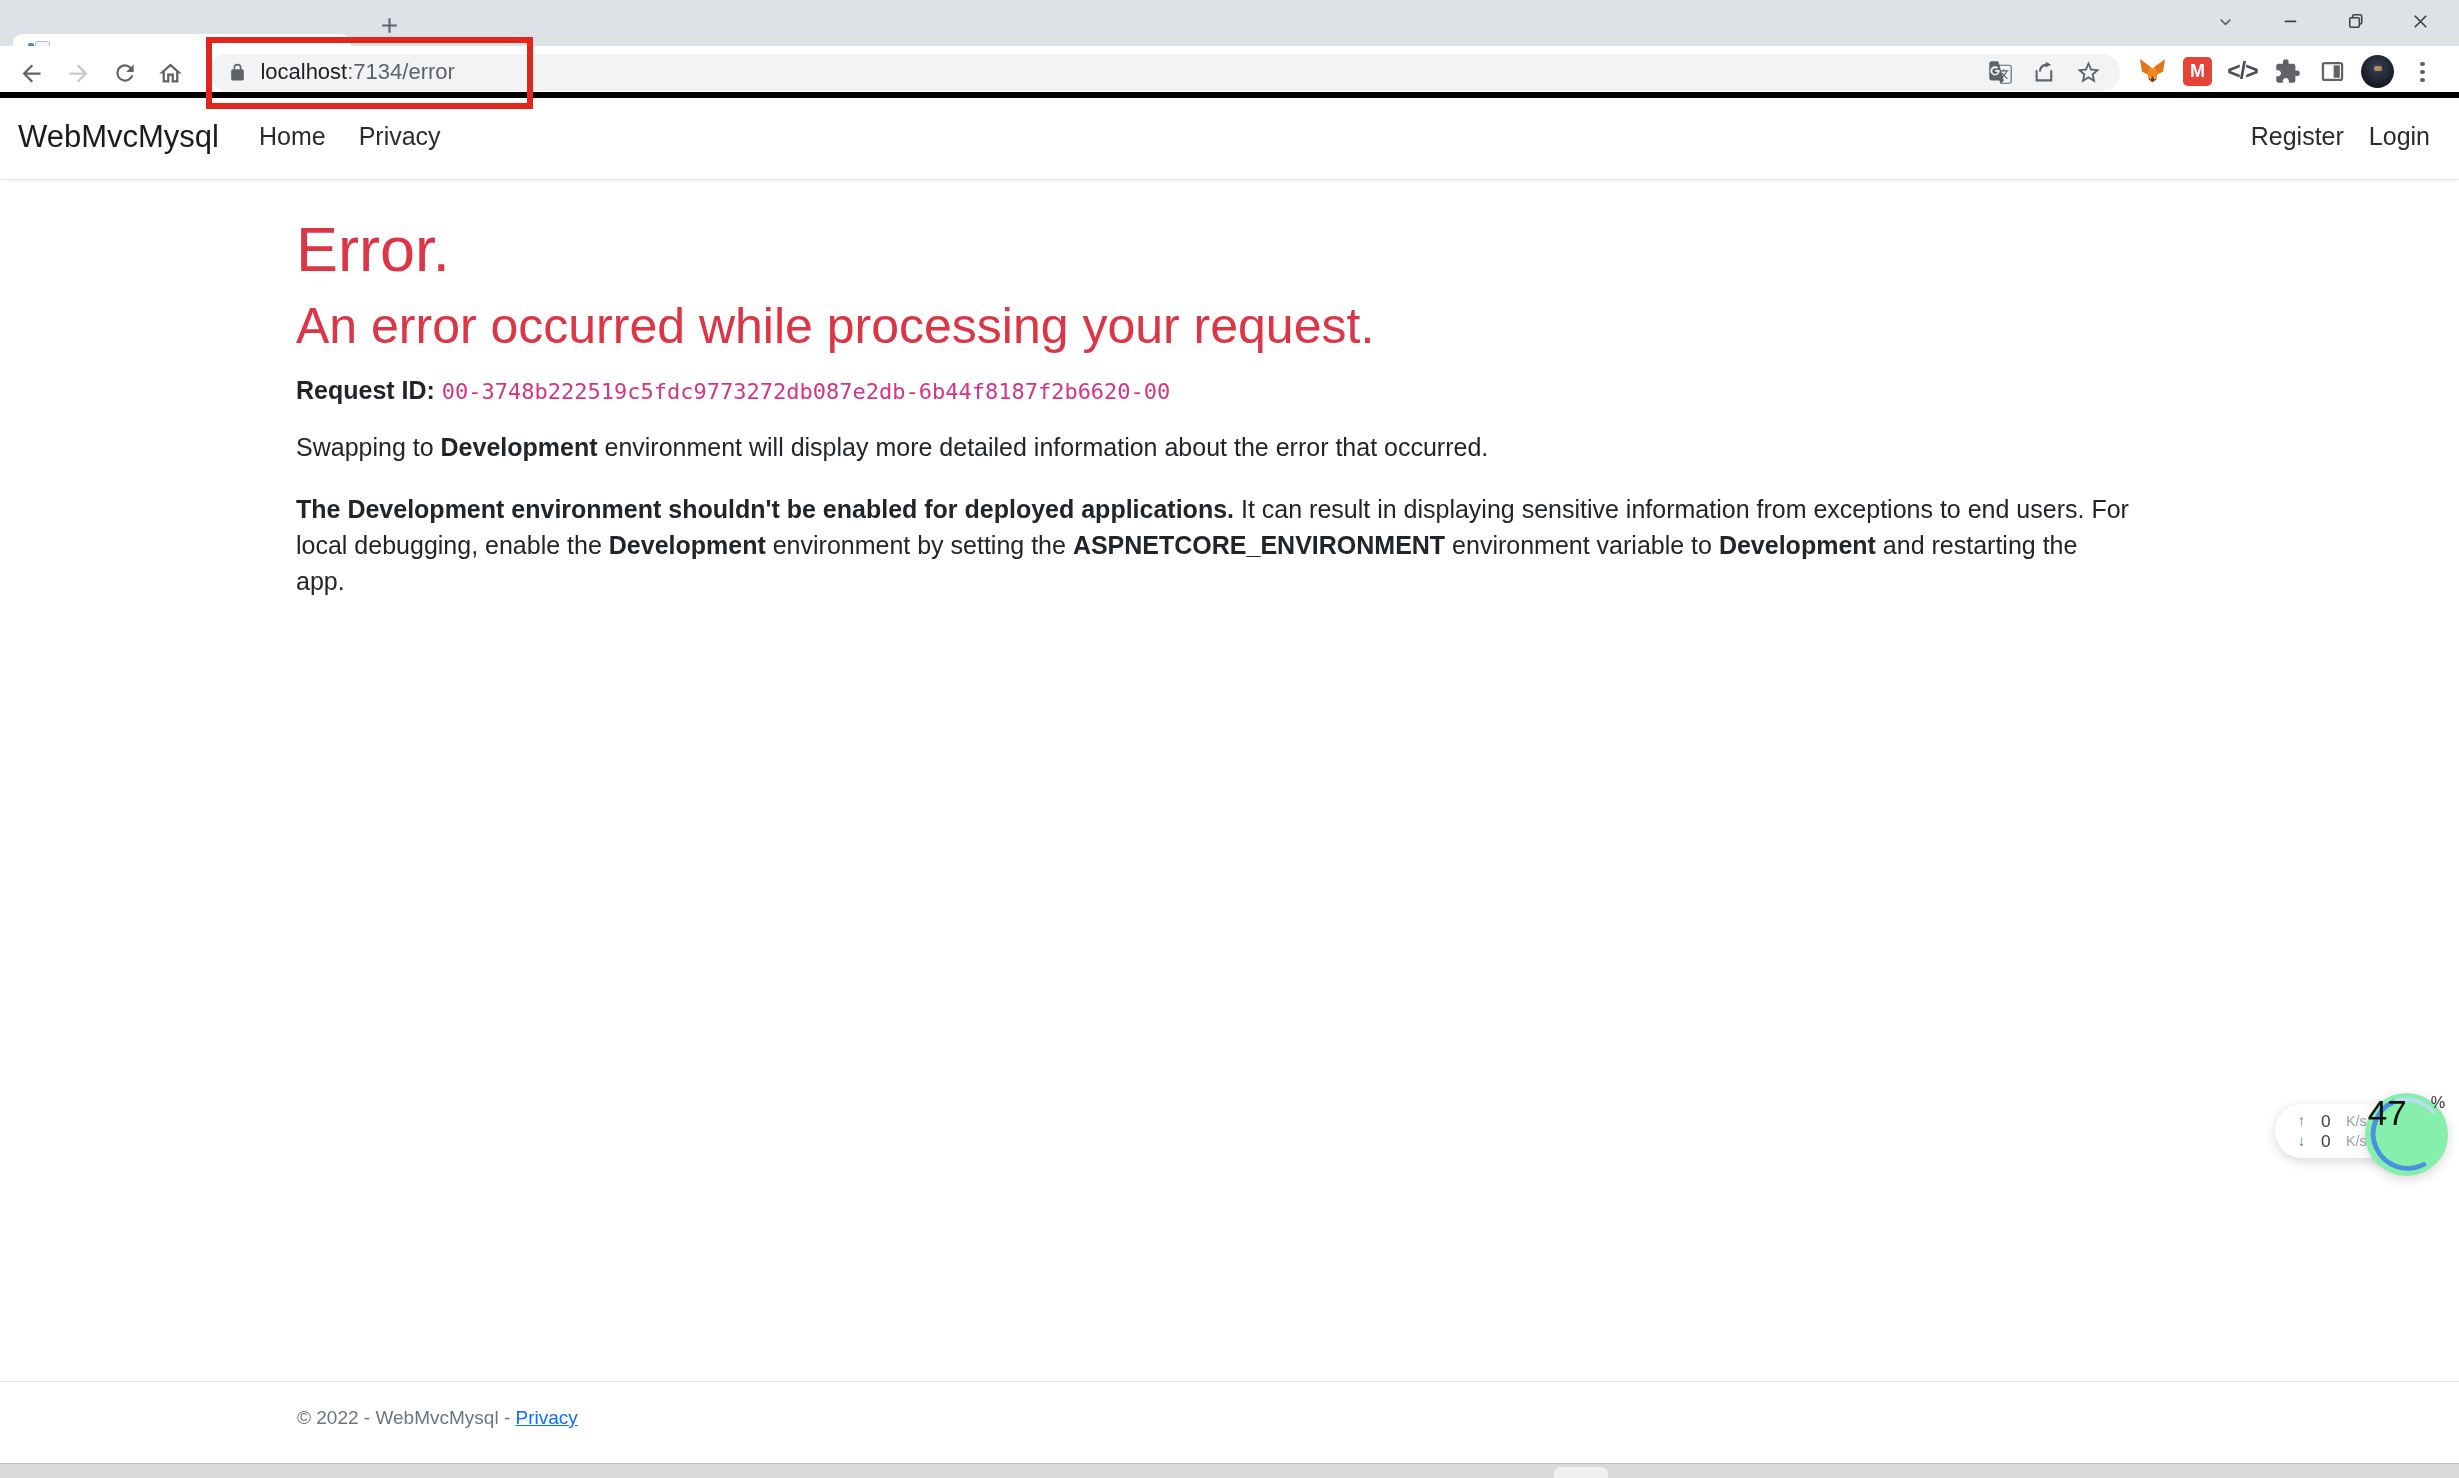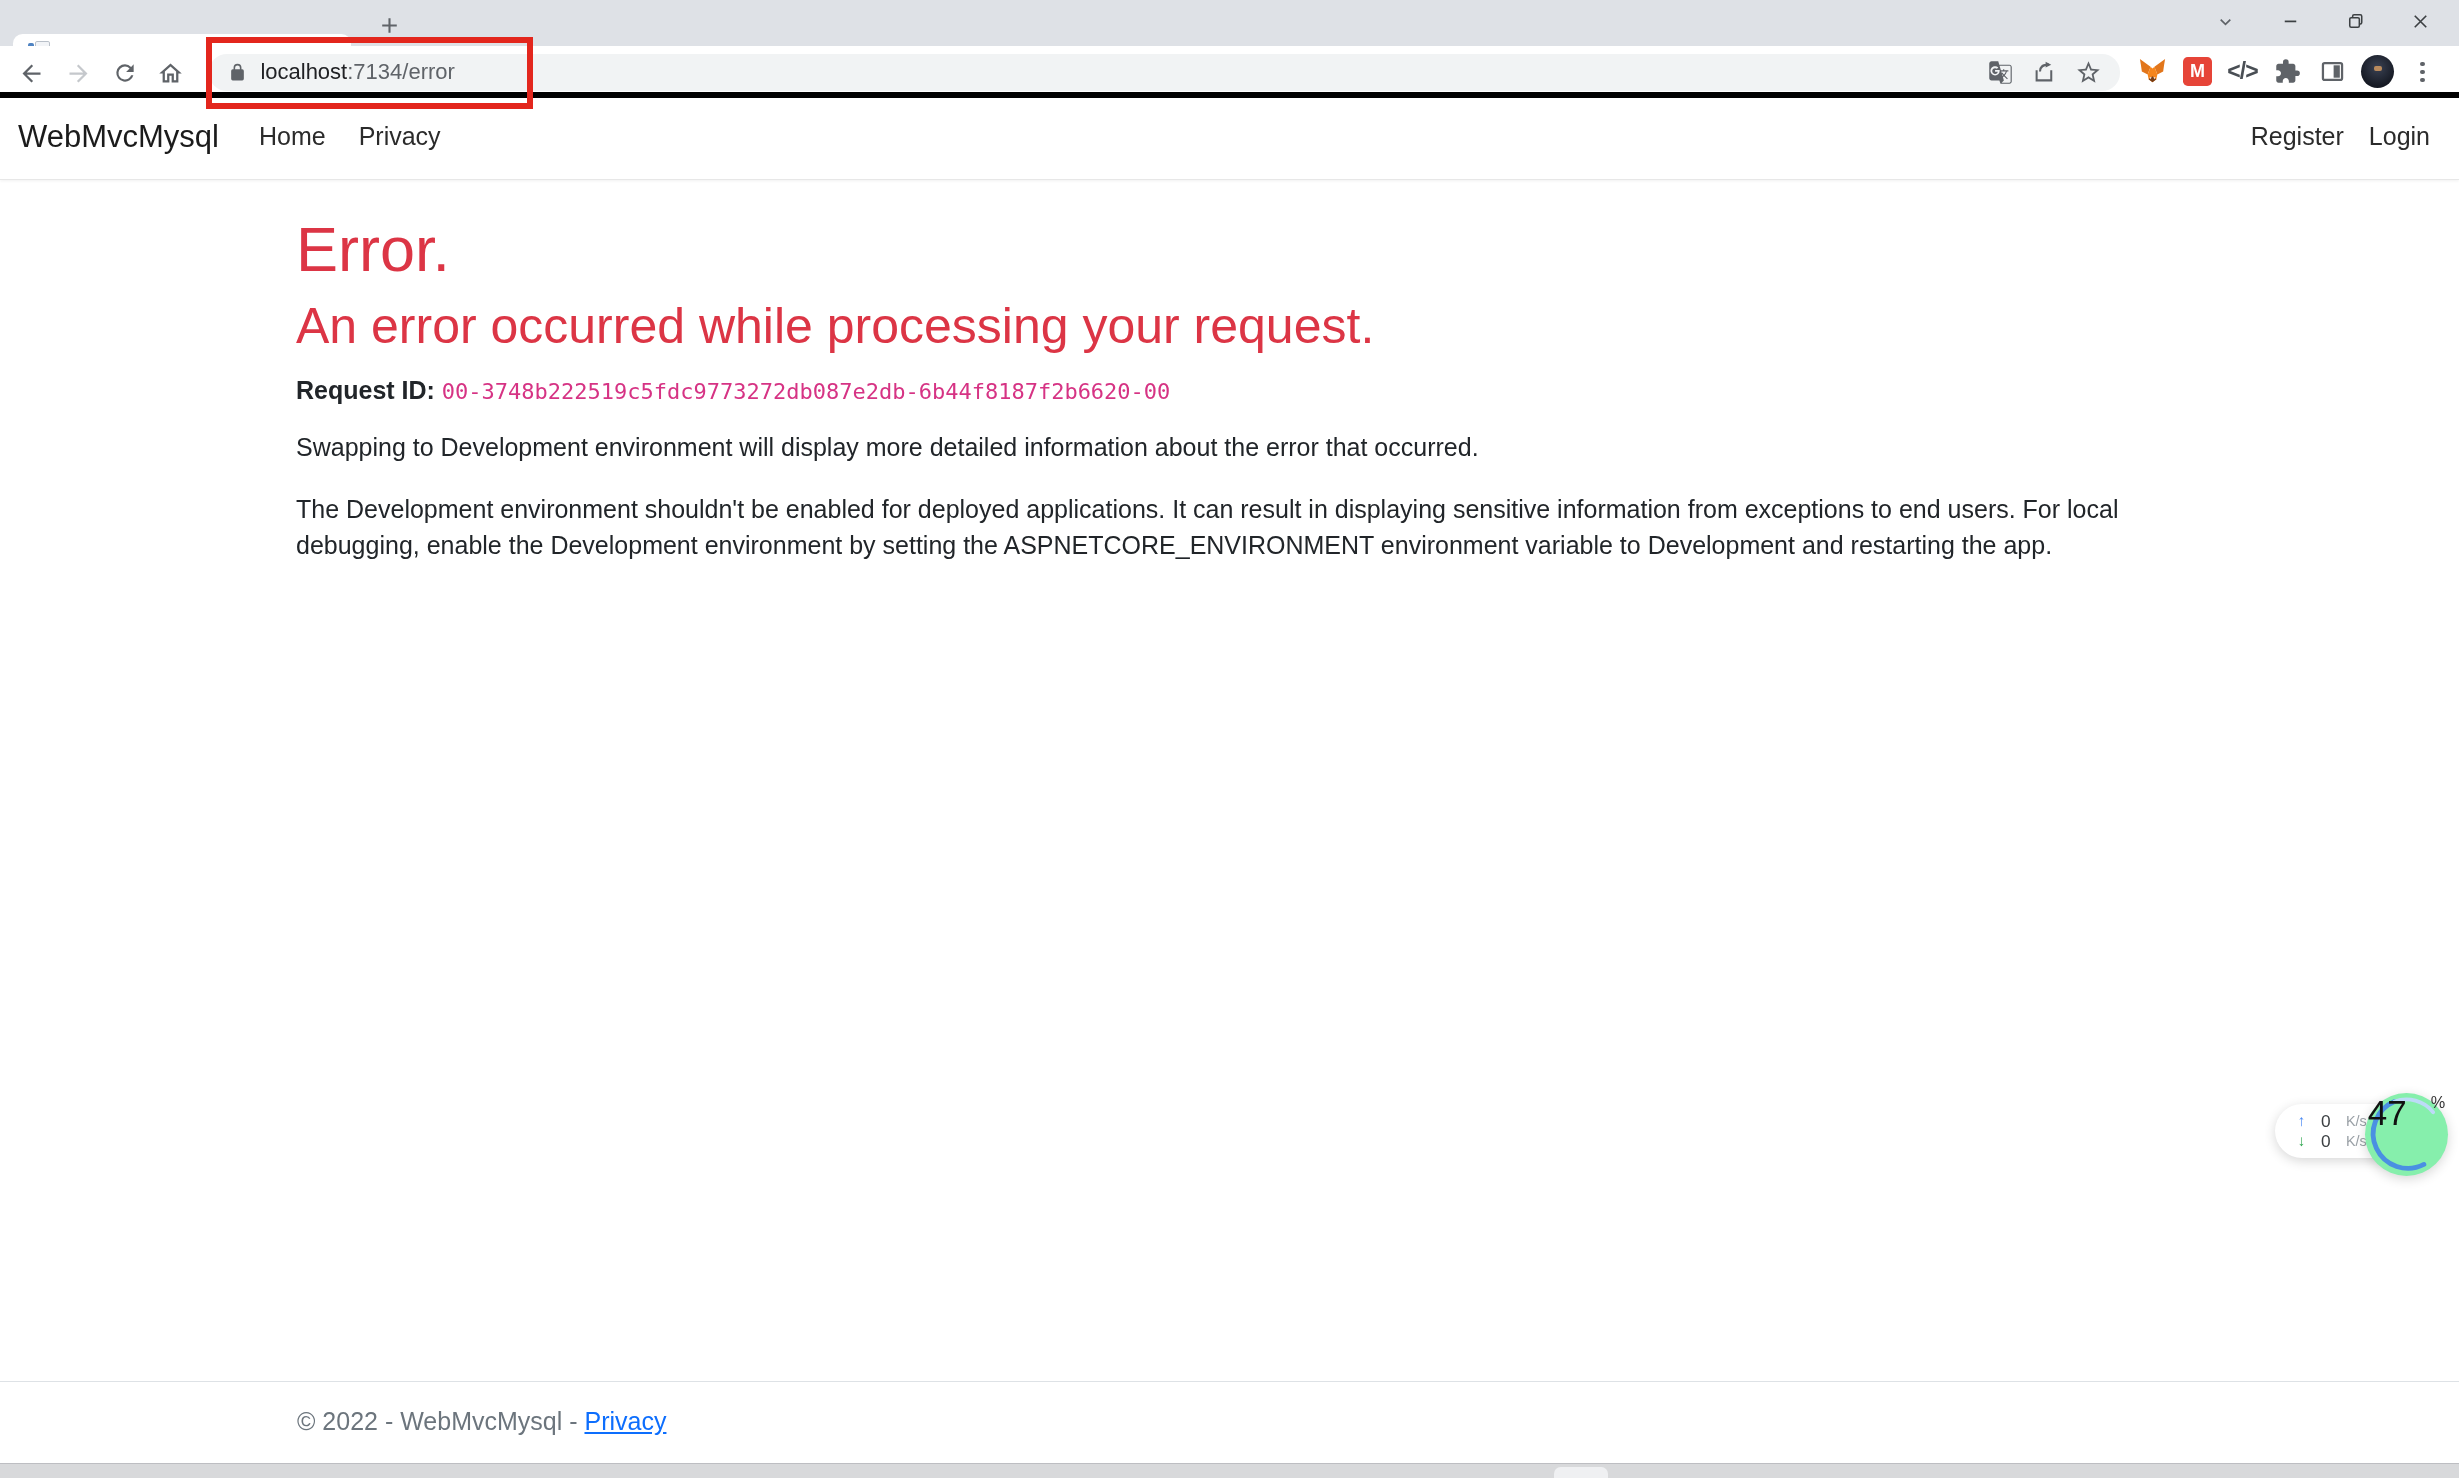--- a/index.html
+++ b/index.html
@@ -55,25 +55,25 @@
   
   .content { position:absolute; left:296px; top:180px; width:1835px; color:#212529; }
   .err-title { margin-top:35px; font-size:63px; line-height:1.1; color:#dc3545; font-weight:400; }
   .err-sub { margin-top:13.4px; font-size:50px; line-height:1.15; color:#dc3545; font-weight:400; }
   .req-line { margin-top:21px; font-size:25px; }
   .req-label { font-weight:700; color:#212529; }
   .req-code { font-family:"DejaVu Sans Mono","Liberation Mono",monospace; font-size:22px; color:#d63384; }
   .dev-title { margin-top:42px; font-size:44px; font-weight:400; color:#212529; }
   .para1 { margin-top:25px; font-size:25px; line-height:1.4; }
   .para2 { margin-top:27px; font-size:25px; line-height:1.43; max-width:1833px; }
-  .b { font-weight:400; }
+  .b { font-weight:700; }
 
   
   .footer { position:absolute; left:0; top:1381px; width:2459px; height:83px; border-top:1px solid #dee2e6; background:#fff; }
-  .footer-inner { padding:25px 0 0 297px; font-size:25px; color:#6c757d; }
+  .footer-inner { padding:25px 0 0 297px; font-size:19px; color:#6c757d; }
   .footer-inner a { color:#0d6efd; text-decoration:underline; }
 
   
   .net-widget { position:absolute; left:2269px; top:1091px; width:183px; height:86px; z-index:40; }
   .net-pill { position:absolute; left:5.8px; top:13.4px; width:152px; height:54px; background:#fff; border-radius:27px;
               box-shadow:0 2.9px 11.5px rgba(0,0,0,.16); padding:6.7px 0 0 23px; }
   .net-row { display:flex; align-items:center; height:20px; font-size:16.3px; color:#5f6368; }
   .net-row .arrow-up { color:#4285f4; font-size:15.4px; width:15.4px; }
   .net-row .arrow-down { color:#34a853; font-size:15.4px; width:15.4px; }
   .net-row .val { color:#3c4043; width:25px; text-align:center; font-size:17.3px; }

